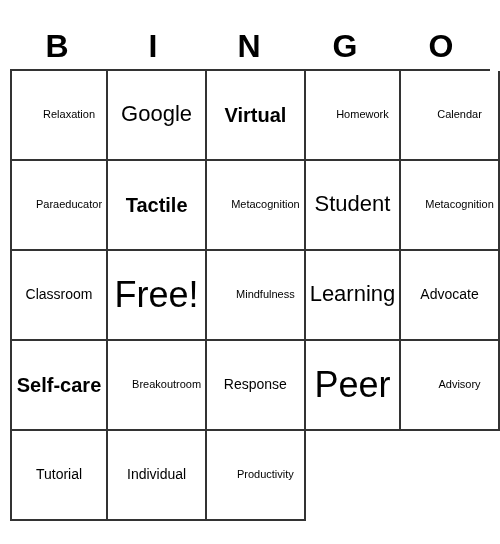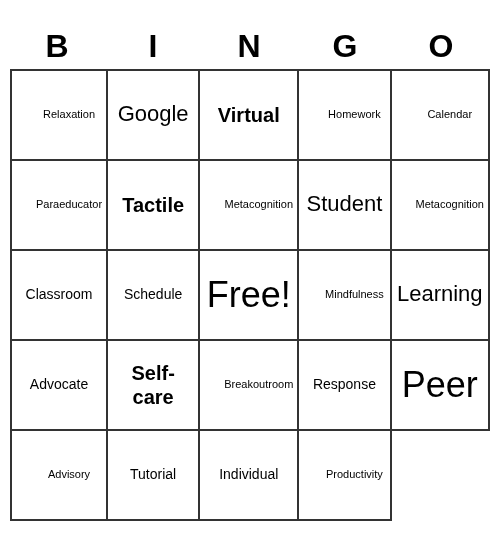--- a/index.html
+++ b/index.html
@@ -110,23 +110,20 @@
       <div class="bingo-cell">
         <span class="size-large">Student</span>
       </div>
       <div class="bingo-cell">
         <span class="size-small">Metacognition</span>
       </div>
       <div class="bingo-cell">
         <span class="size-medium">Classroom</span>
       </div>
       <div class="bingo-cell">
-        <span class="size-medium">Schedule</span>
-      </div>
-      <div class="bingo-cell">
         <span class="size-xxlarge">Free!</span>
       </div>
       <div class="bingo-cell">
         <span class="size-small">Mindfulness</span>
       </div>
       <div class="bingo-cell">
         <span class="size-large">Learning</span>
       </div>
       <div class="bingo-cell">
         <span class="size-medium">Advocate</span>

